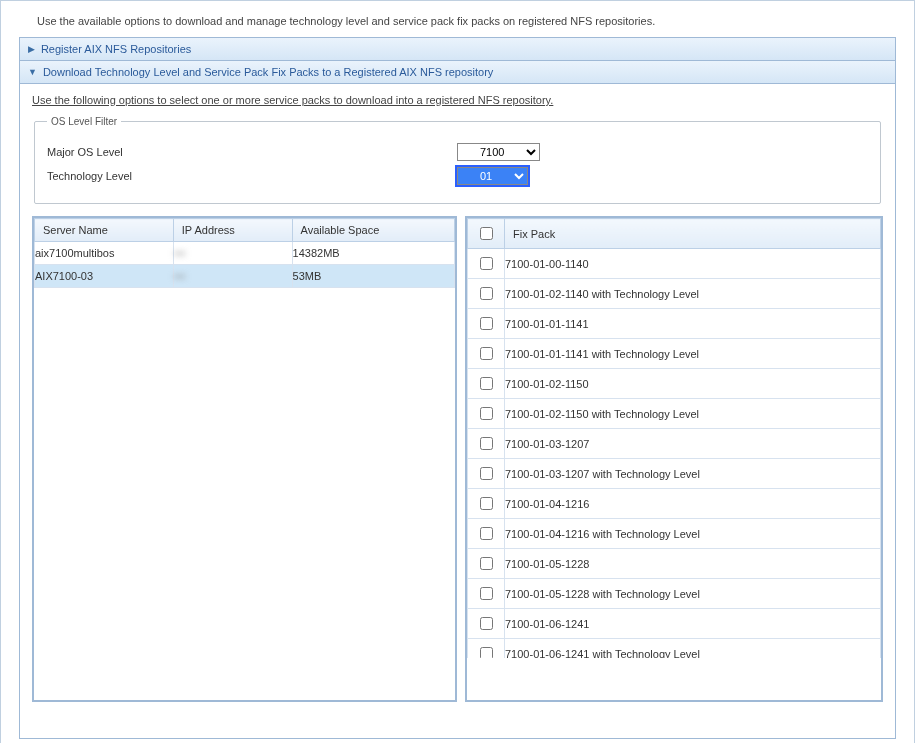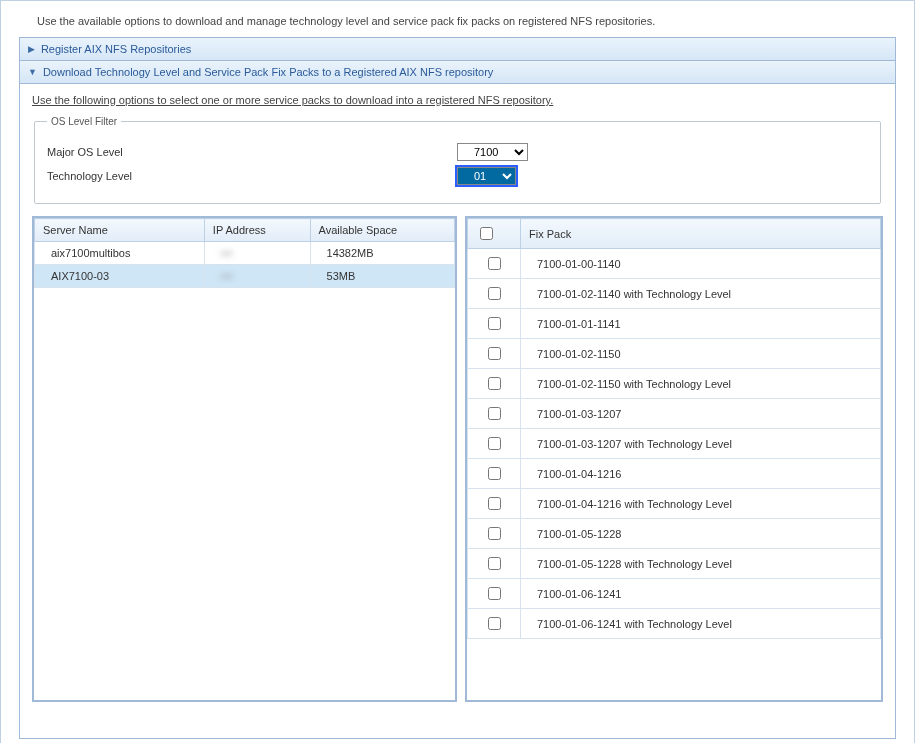--- a/index.html
+++ b/index.html
@@ -87,25 +87,25 @@
     margin: 6px 0;
   }
   .form-row label {
     width: 410px;
     color: #333;
   }
   .form-row select {
     font-size: 11px;
     background: #fff;
     border: 1px solid #888;
-    padding: 1px 12px;
+    padding: 1px 18px;
   }
   .form-row select.hl {
     outline: 2px solid #2a5fff;
-    background: #0369a1;
+    background: #3b82f6;
     color: #fff;
   }
   .two-pane {
     display: flex;
     gap: 8px;
     margin-top: 12px;
   }
   .grid {
     border: 2px solid #9fb9d6;
     background: #fff;
@@ -126,21 +126,21 @@
     background: linear-gradient(#f3f8fd, #e2edf8);
     border: 1px solid #bcd0e6;
     text-align: left;
     font-weight: normal;
     color: #333;
     padding: 5px 8px;
     font-size: 11px;
   }
   table.datagrid td {
     border: 1px solid #d7e2ef;
-    padding: 5px 16px;
+    padding: 5px 0;
     color: #333;
     font-size: 11px;
     background: #fff;
   }
   table.datagrid tr.sel td {
     background: #cfe6f7;
     margin-left: 8px;
   }
   .blur {
     filter: blur(3px);
@@ -241,20 +241,24 @@
                   <tr>
                     <td class="chkcol"><input type="checkbox" style=""></td>
                     <td>7100-01-02-1140 with Technology Level</td>
                   </tr>
                   <tr>
                     <td class="chkcol"><input type="checkbox" style=""></td>
                     <td>7100-01-01-1141</td>
                   </tr>
                   <tr>
                     <td class="chkcol"><input type="checkbox" style=""></td>
+                    <td>7100-01-01-1141 with Technology Level</td>
+                  </tr>
+                  <tr>
+                    <td class="chkcol"><input type="checkbox" style=""></td>
                     <td>7100-01-02-1150</td>
                   </tr>
                   <tr>
                     <td class="chkcol"><input type="checkbox" style=""></td>
                     <td>7100-01-02-1150 with Technology Level</td>
                   </tr>
                   <tr>
                     <td class="chkcol"><input type="checkbox" style=""></td>
                     <td>7100-01-03-1207</td>
                   </tr>

